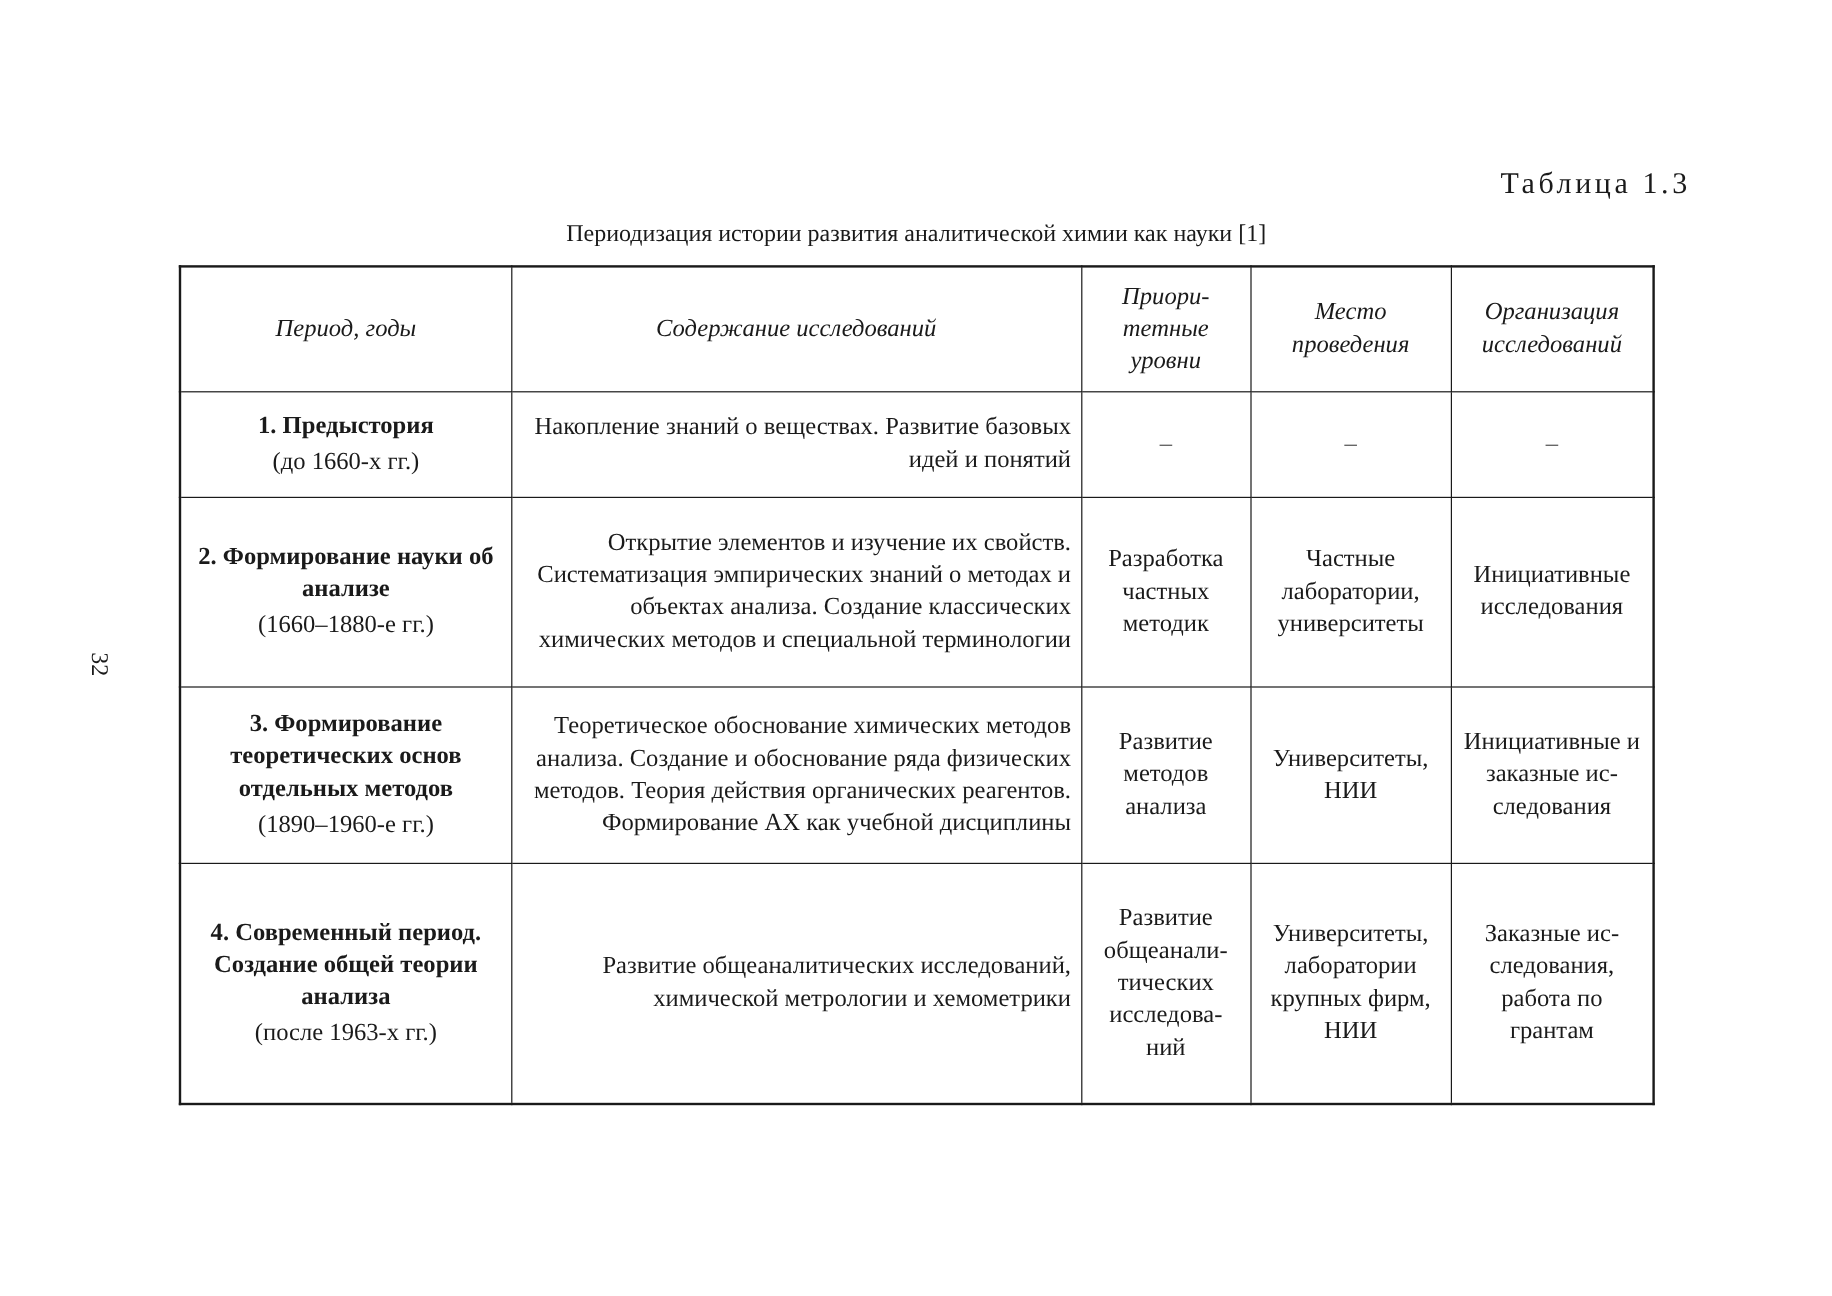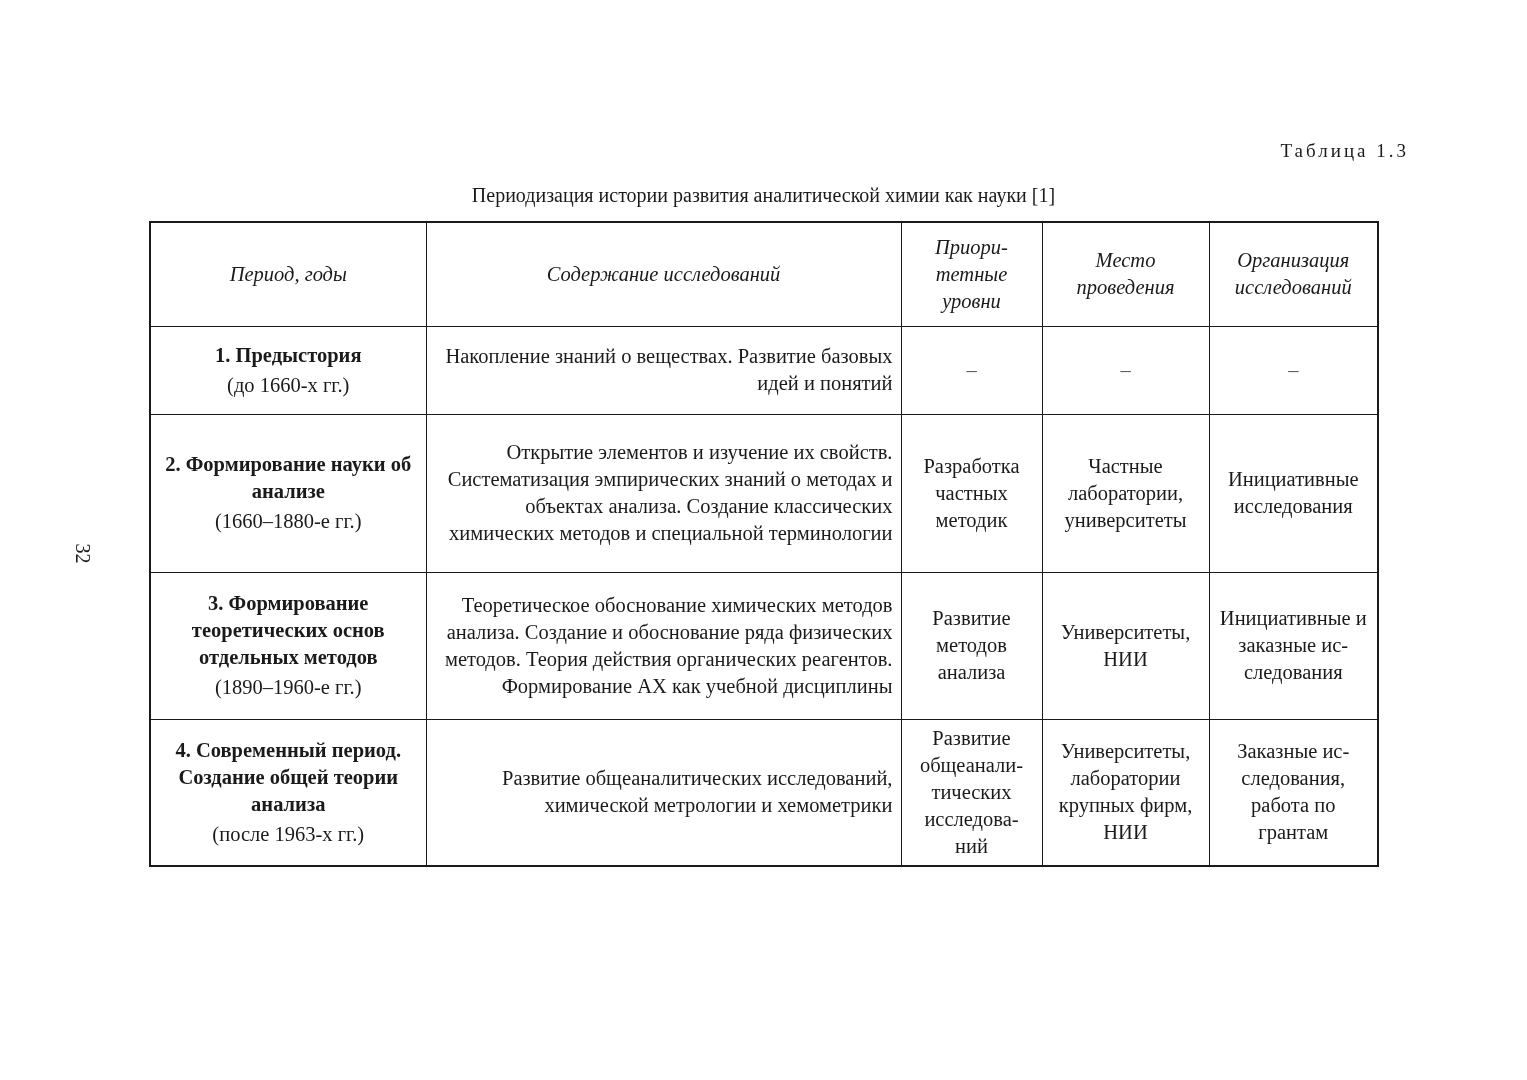--- a/index.html
+++ b/index.html
@@ -12,21 +12,21 @@
     height: 1080px;
     position: relative;
     overflow: hidden;
     font-family: "Liberation Serif", "DejaVu Serif", serif;
     color: #1a1a1a;
   }
   .table-number {
     position: absolute;
     right: 118px;
     top: 140px;
-    font-size: 19px;
+    font-size: 25px;
     letter-spacing: 3px;
   }
   .table-title {
     position: absolute;
     left: 0;
     width: 1527px;
     top: 184px;
     text-align: center;
     font-weight: normal;
     font-size: 20px;
@@ -57,21 +57,21 @@
   }
   col.c1 { width: 276px; }
   col.c2 { width: 475px; }
   col.c3 { width: 141px; }
   col.c4 { width: 167px; }
   col.c5 { width: 169px; }
   tr.head-row { height: 104px; }
   tr.row-1 { height: 88px; }
   tr.row-2 { height: 158px; padding-left: 44px; }
   tr.row-3 { height: 147px; }
-  tr.row-4 { height: 147px; }
+  tr.row-4 { height: 201px; }
   th {
     font-style: italic;
     text-align: center;
   }
   td.period {
     text-align: center;
     padding: 0 4px;
   }
   .period-name {
     font-weight: bold;

